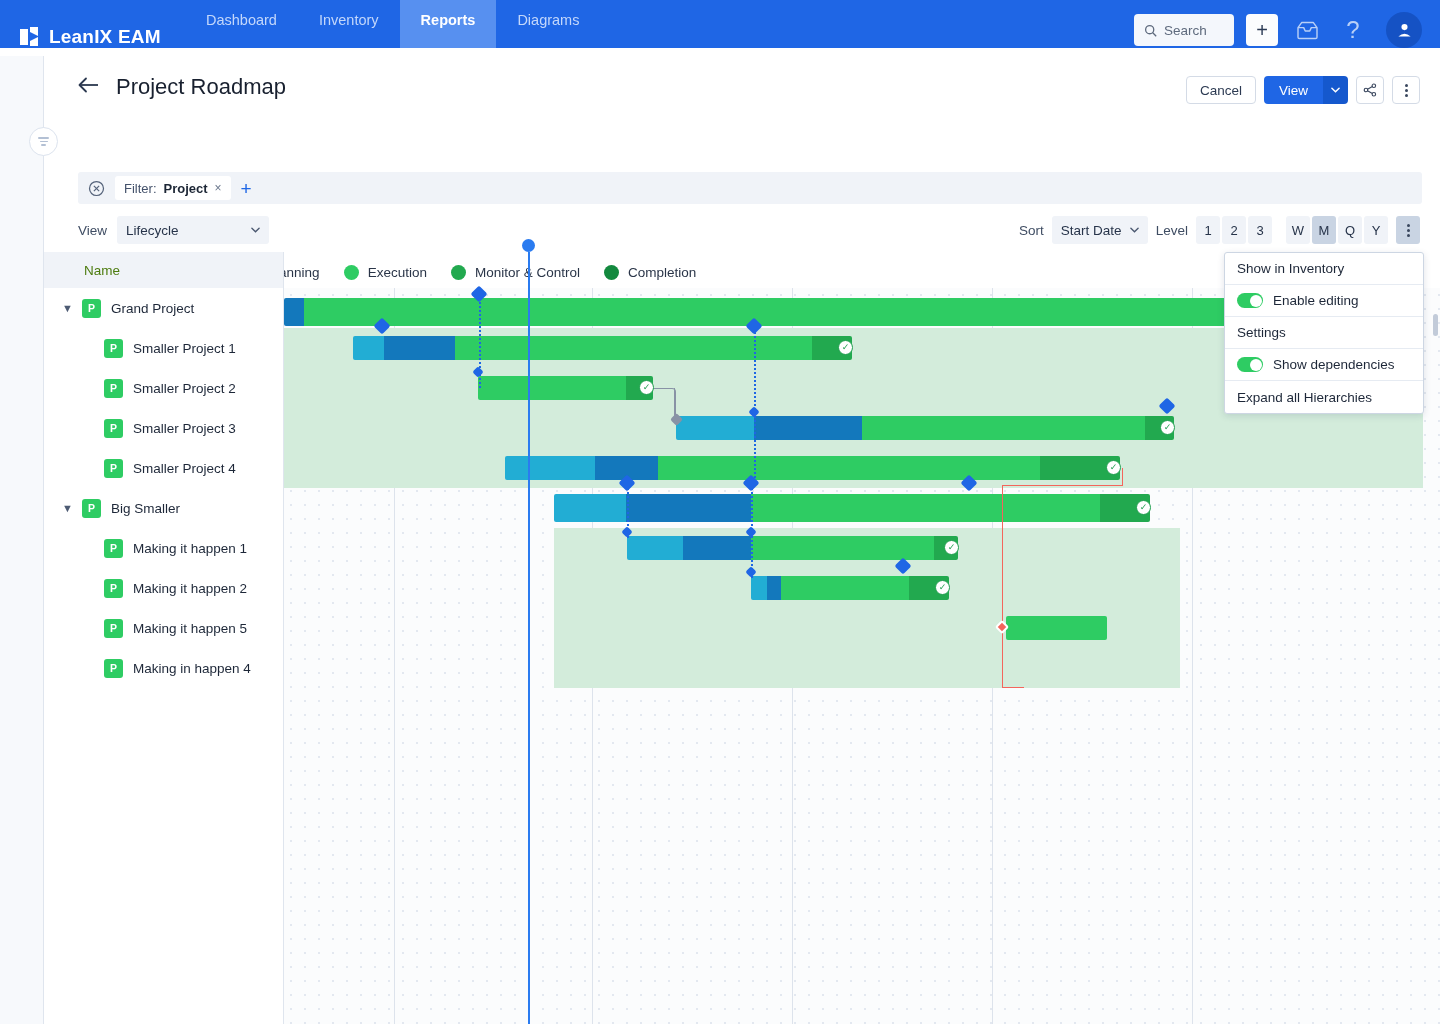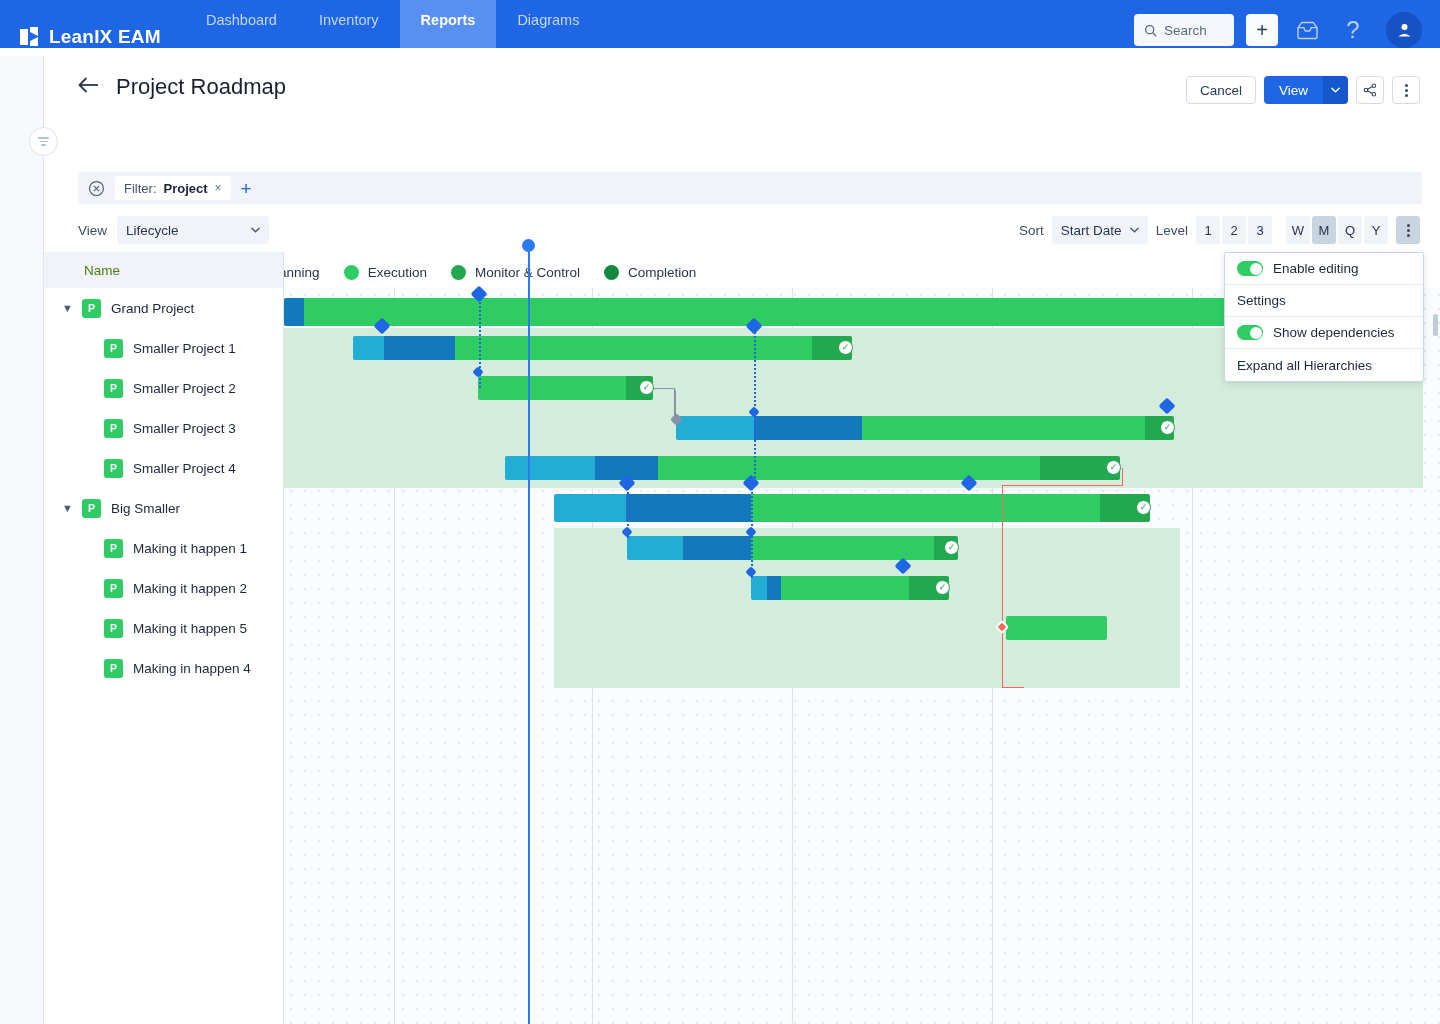--- a/index.html
+++ b/index.html
@@ -540,20 +540,23 @@
       </div>
 
       <div id="today-line" style="left:244px;"></div>
     </div>
 
     <div id="today-dot" style="left:478px;top:-13px;"></div>
   </div>
 
   <div id="report-menu">
     <div class="menu-item">
+      <span>Show in Inventory</span>
+    </div>
+    <div class="menu-item">
       <span class="toggle">
           <i></i>
         </span>
       <span>Enable editing</span>
     </div>
     <div class="menu-item">
       <span>Settings</span>
     </div>
     <div class="menu-item">
       <span class="toggle">

